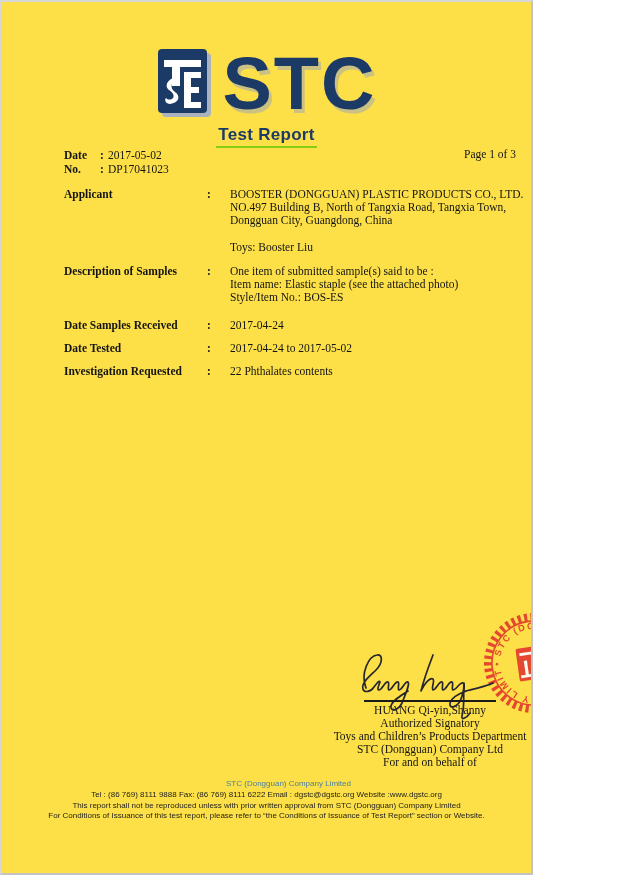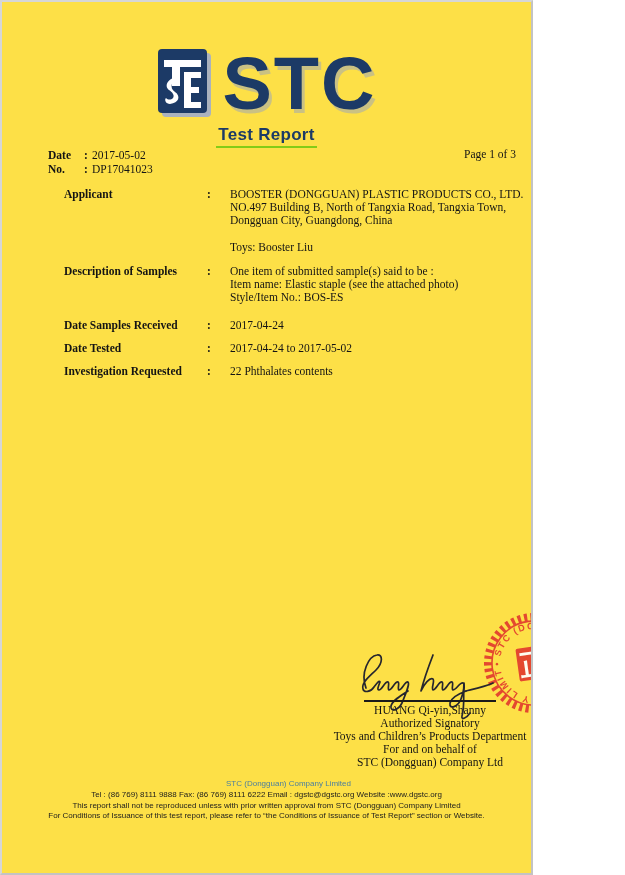--- a/index.html
+++ b/index.html
@@ -23,21 +23,21 @@
     margin-top:4px;
   }
   
   .report-title-wrap { position:absolute; top:123px; left:0; width:100%; text-align:center; }
   .report-title {
     display:inline-block; font-family:"Liberation Sans", sans-serif;
     font-weight:bold; font-size:17px; color:#1c3a66;
     border-bottom:2px solid #84cc16; padding:0 2px 1px 2px; letter-spacing:0.3px;
   }
   
-  .meta { position:absolute; left:46px; top:146px; font-size:11.5px; line-height:14px; }
+  .meta { position:absolute; left:62px; top:146px; font-size:11.5px; line-height:14px; }
   .meta-row { display:flex; }
   .meta-label { font-weight:bold; width:36px; }
   .meta-colon { font-weight:bold; width:8px; }
   .page-label { position:absolute; left:462px; top:146px; font-size:11.5px; font-weight:normal; }
   
   .field { position:absolute; left:62px; width:510px; font-size:11.5px; line-height:13.2px; }
   .field .flabel { position:absolute; left:0; top:0; width:145px; font-weight:bold; }
   .field .fcolon { position:absolute; left:143px; top:0; font-weight:bold; }
   .field .fvalue { position:absolute; left:166px; top:0; width:344px; }
   .attn-line { margin-top:13px; }
@@ -161,22 +161,22 @@
       <path d="M112,40 C111,50 113,62 110,73 C109,77 114,76 118,70"></path>
       <path d="M114,48 C122,46 132,44 141,40"></path>
     </g>
   </svg>
   <div class="sig-underline"></div>
 
   <div class="sig-block">
     <div>HUANG Qi-yin,Shanny</div>
     <div>Authorized Signatory</div>
     <div>Toys and Children’s Products Department</div>
+    <div>STC (Dongguan) Company Ltd</div>
     <div>For and on behalf of</div>
-    <div>STC (Dongguan) Company Ltd</div>
   </div>
 
   <div class="footer">
     <div class="footer-company">STC (Dongguan) Company Limited</div>
     <div>Tel : (86 769) 8111 9888  Fax: (86 769) 8111 6222  Email : dgstc@dgstc.org  Website :www.dgstc.org</div>
     <div>This report shall not be reproduced unless with prior written approval from STC (Dongguan) Company Limited</div>
     <div>For Conditions of Issuance of this test report, please refer to “the Conditions of Issuance of Test Report” section or Website.</div>
   </div>
 
 </div>

